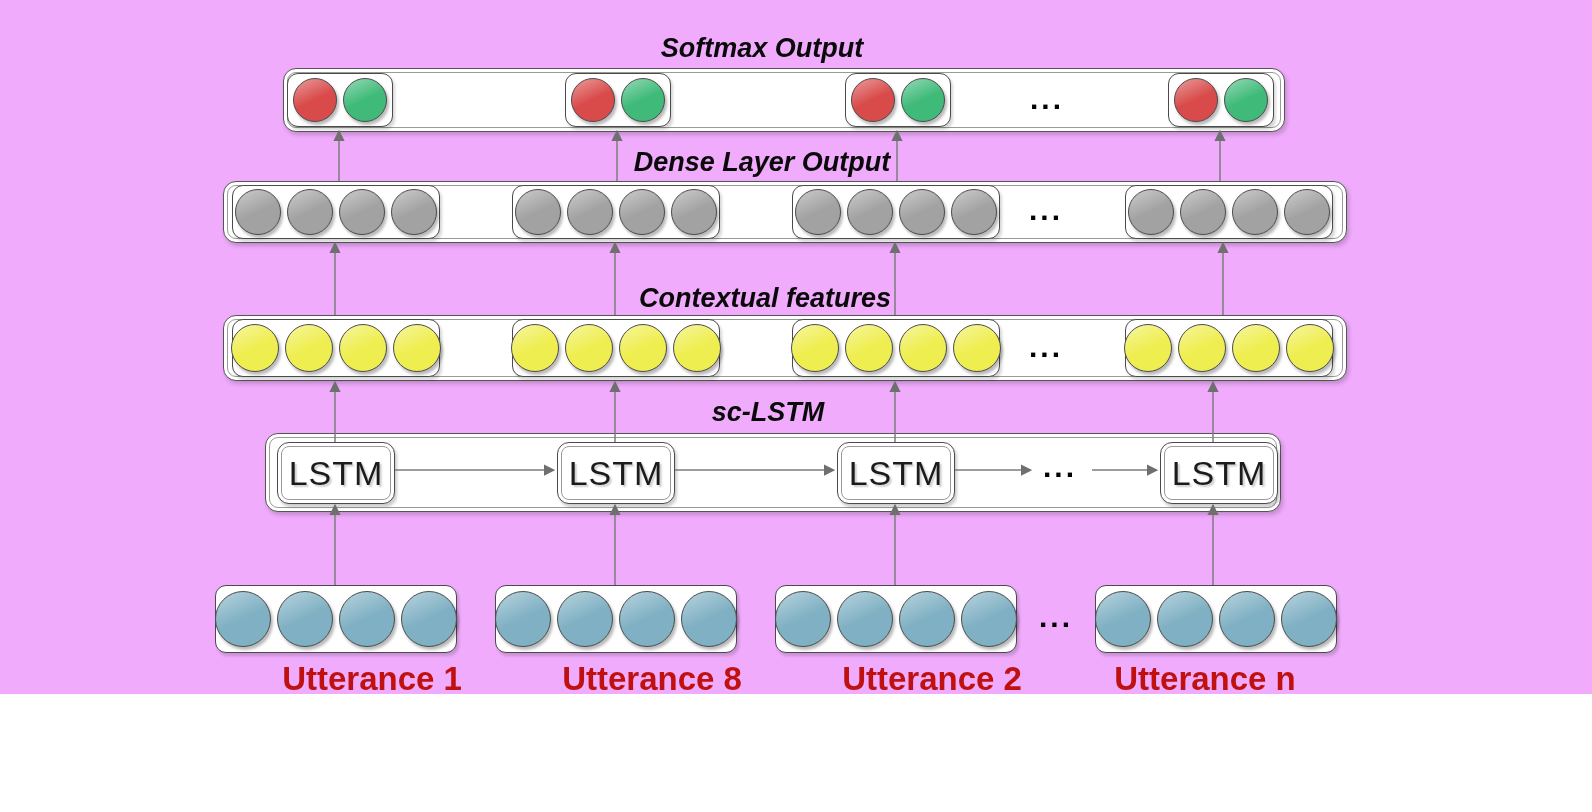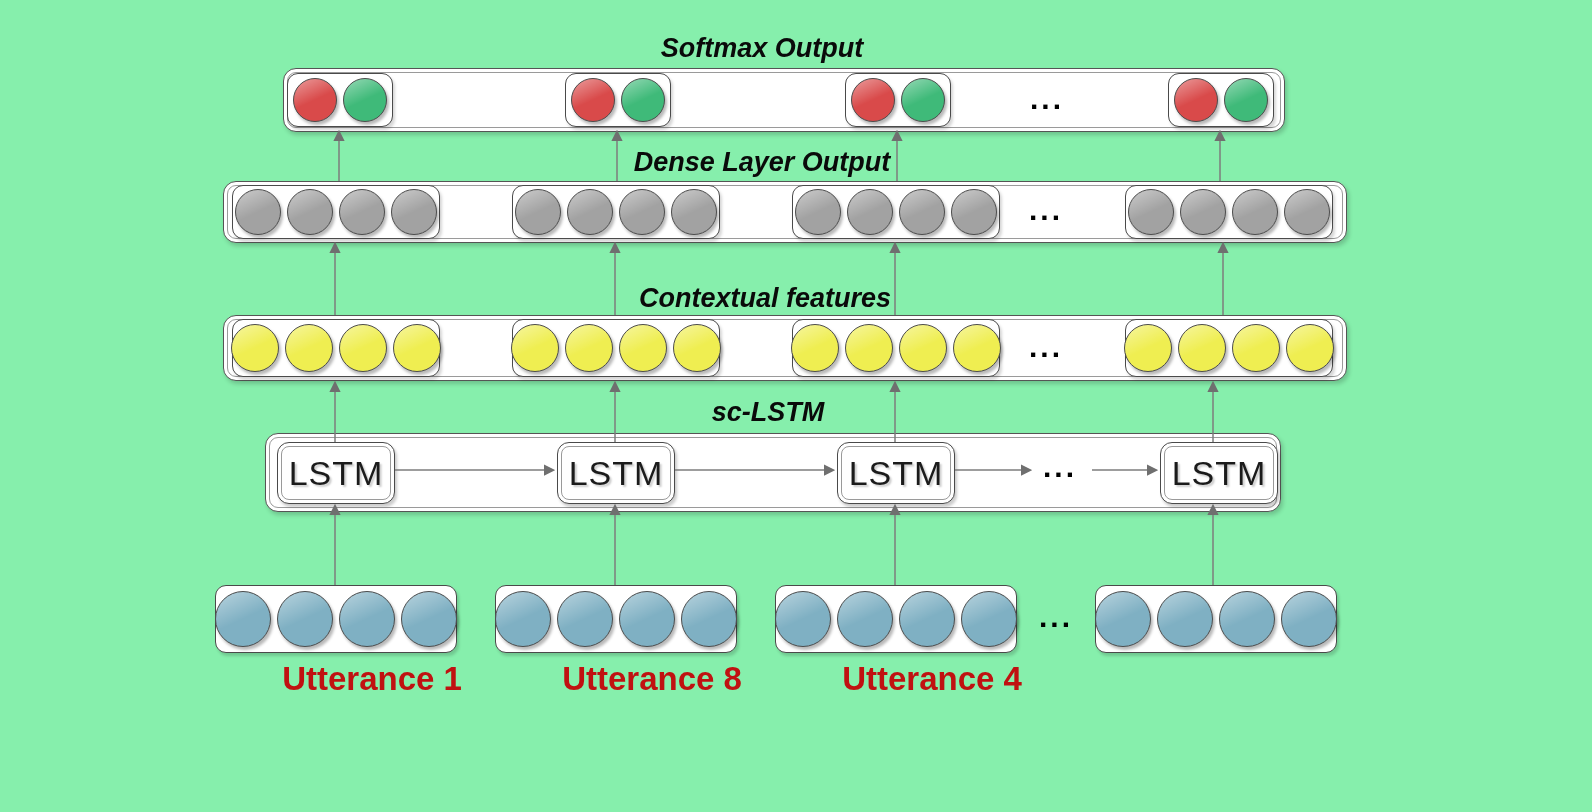--- a/index.html
+++ b/index.html
@@ -1,16 +1,16 @@
 <!DOCTYPE html>
 <html><head>
 <meta charset="utf-8">
 <style>
   html,body{margin:0;padding:0;background:#fff;}
-  .canvas{position:relative;width:1592px;height:812px;background:#86efac;overflow:hidden;
+  .canvas{position:relative;width:1592px;height:694px;background:#f0abfc;overflow:hidden;
           font-family:"Liberation Sans",sans-serif;}
   .row{position:absolute;inset:0;}
   .layer-label{position:absolute;transform:translateX(-50%);font-weight:bold;font-style:italic;
                font-size:27px;color:#0a0a0a;white-space:nowrap;}
   .outer-box{position:absolute;background:#fff;border:1.6px solid #555;border-radius:13px;
              box-shadow:2px 3px 4px rgba(0,0,0,.18);}
   .outer-box::before{content:"";position:absolute;inset:3px;border:1px solid #9a9a9a;
              border-radius:9px;pointer-events:none;}
   .group-box{position:absolute;background:#fff;border:1.5px solid #4a4a4a;border-radius:11px;
              display:flex;align-items:center;justify-content:center;gap:6px;
@@ -186,15 +186,16 @@
       <line x1="897" y1="181" x2="897" y2="132" stroke="#7d7d7d" stroke-width="1.5" marker-end="url(#ah)"></line>
       <line x1="1220" y1="181" x2="1220" y2="132" stroke="#7d7d7d" stroke-width="1.5" marker-end="url(#ah)"></line>
       <line x1="395" y1="470" x2="553" y2="470" stroke="#7d7d7d" stroke-width="1.5" marker-end="url(#ah)"></line>
       <line x1="675" y1="470" x2="833" y2="470" stroke="#7d7d7d" stroke-width="1.5" marker-end="url(#ah)"></line>
       <line x1="955" y1="470" x2="1030" y2="470" stroke="#7d7d7d" stroke-width="1.5" marker-end="url(#ah)"></line>
       <line x1="1092" y1="470" x2="1156" y2="470" stroke="#7d7d7d" stroke-width="1.5" marker-end="url(#ah)"></line>
     </svg>
 
   <div class="utterance-label" style="left: 372px; top: 660px; color: rgb(192, 17, 17);">Utterance 1</div>
   <div class="utterance-label" style="left: 652px; top: 660px; color: rgb(192, 17, 17);">Utterance 8</div>
-  <div class="utterance-label" style="left: 932px; top: 660px; color: rgb(192, 17, 17);">Utterance 4</div>
+  <div class="utterance-label" style="left: 932px; top: 660px; color: rgb(192, 17, 17);">Utterance 2</div>
+  <div class="utterance-label" style="left: 1205px; top: 660px; color: rgb(192, 17, 17);">Utterance n</div>
 
 </div>
 
 </body></html>

